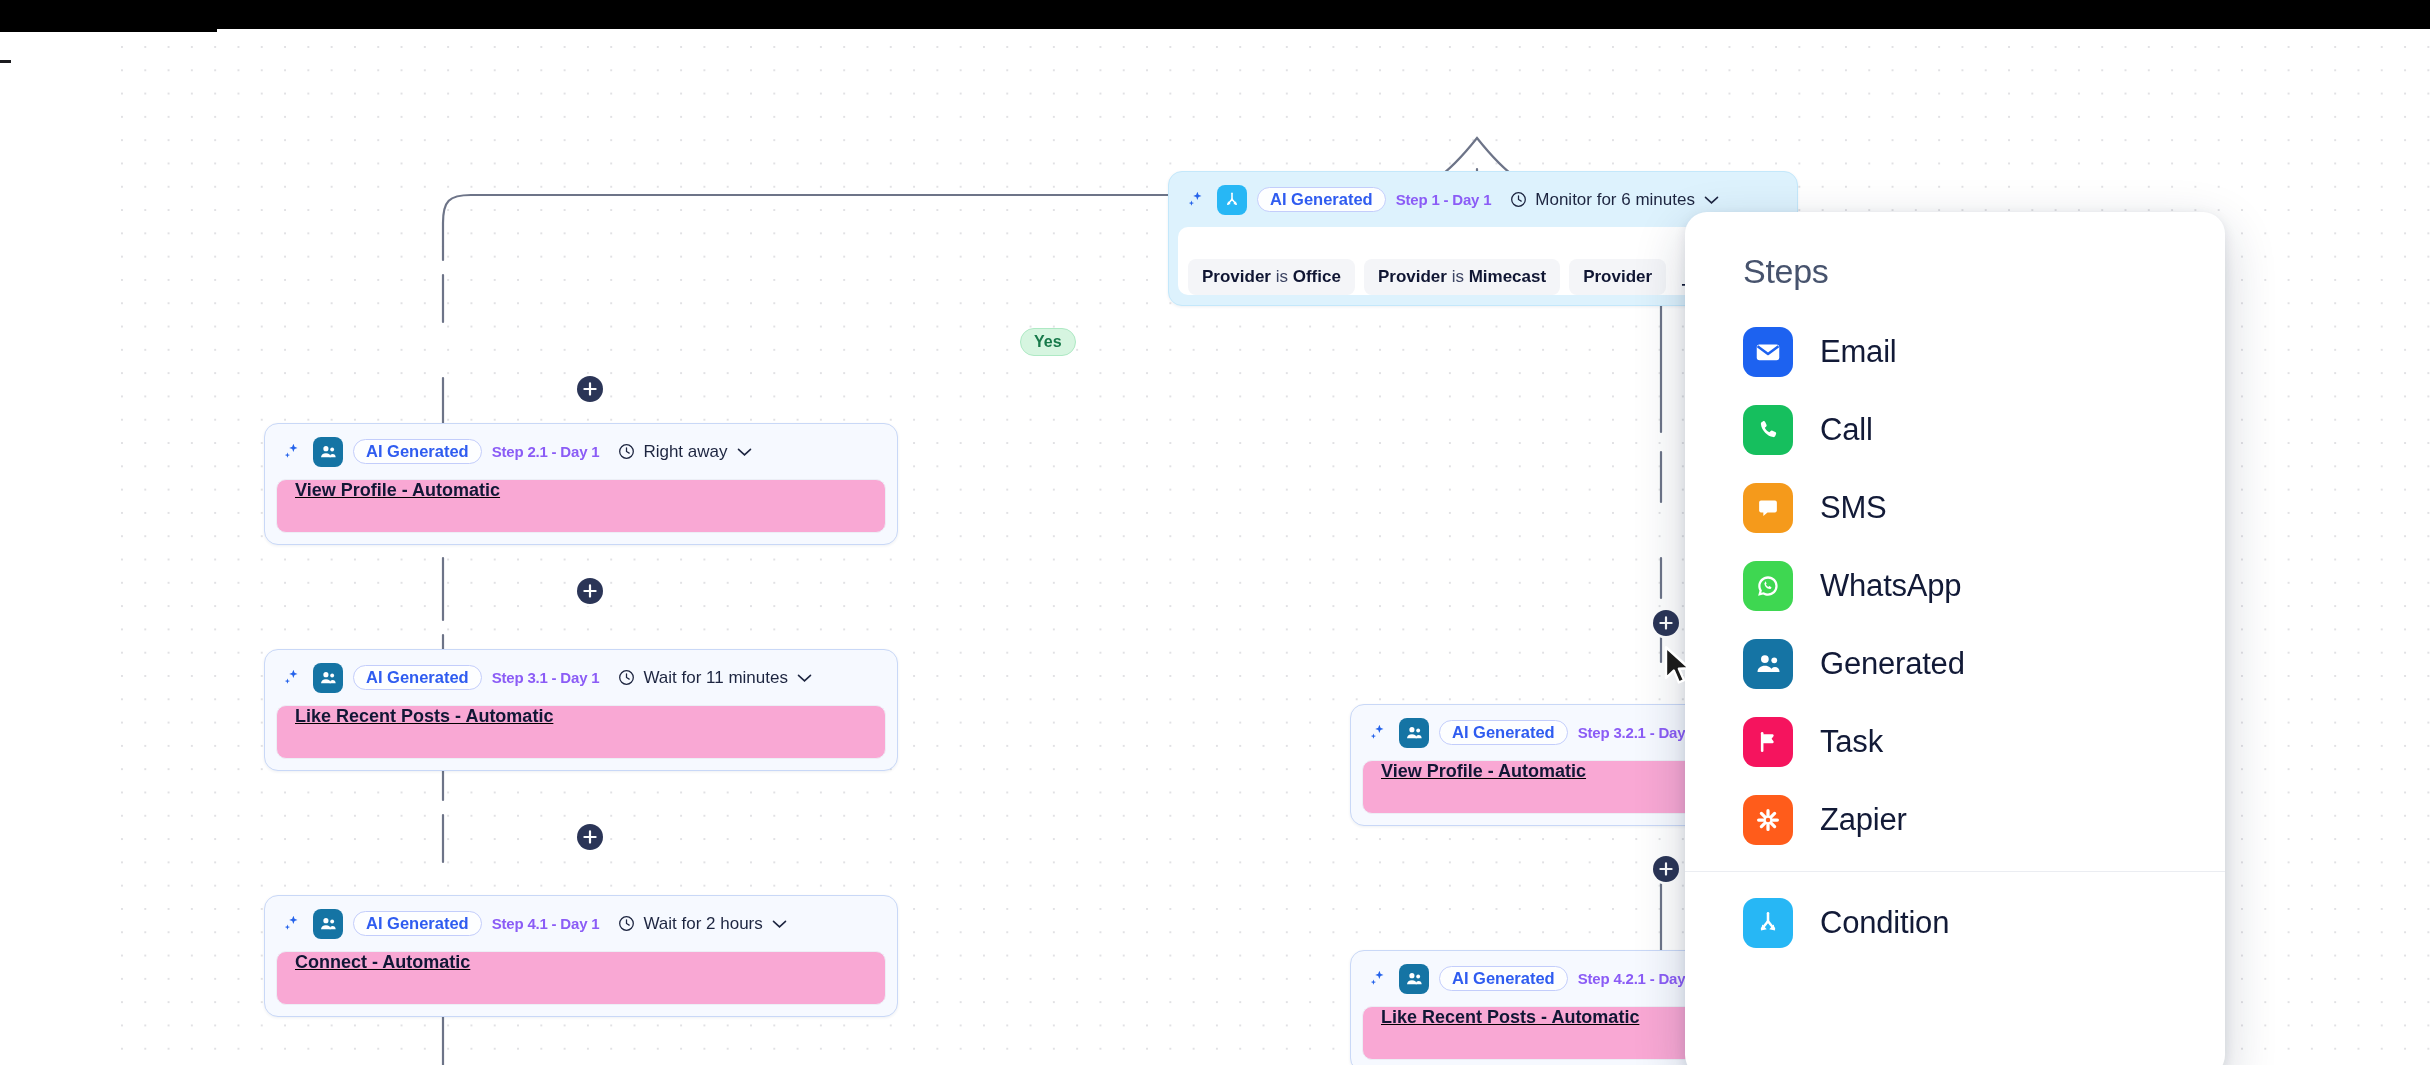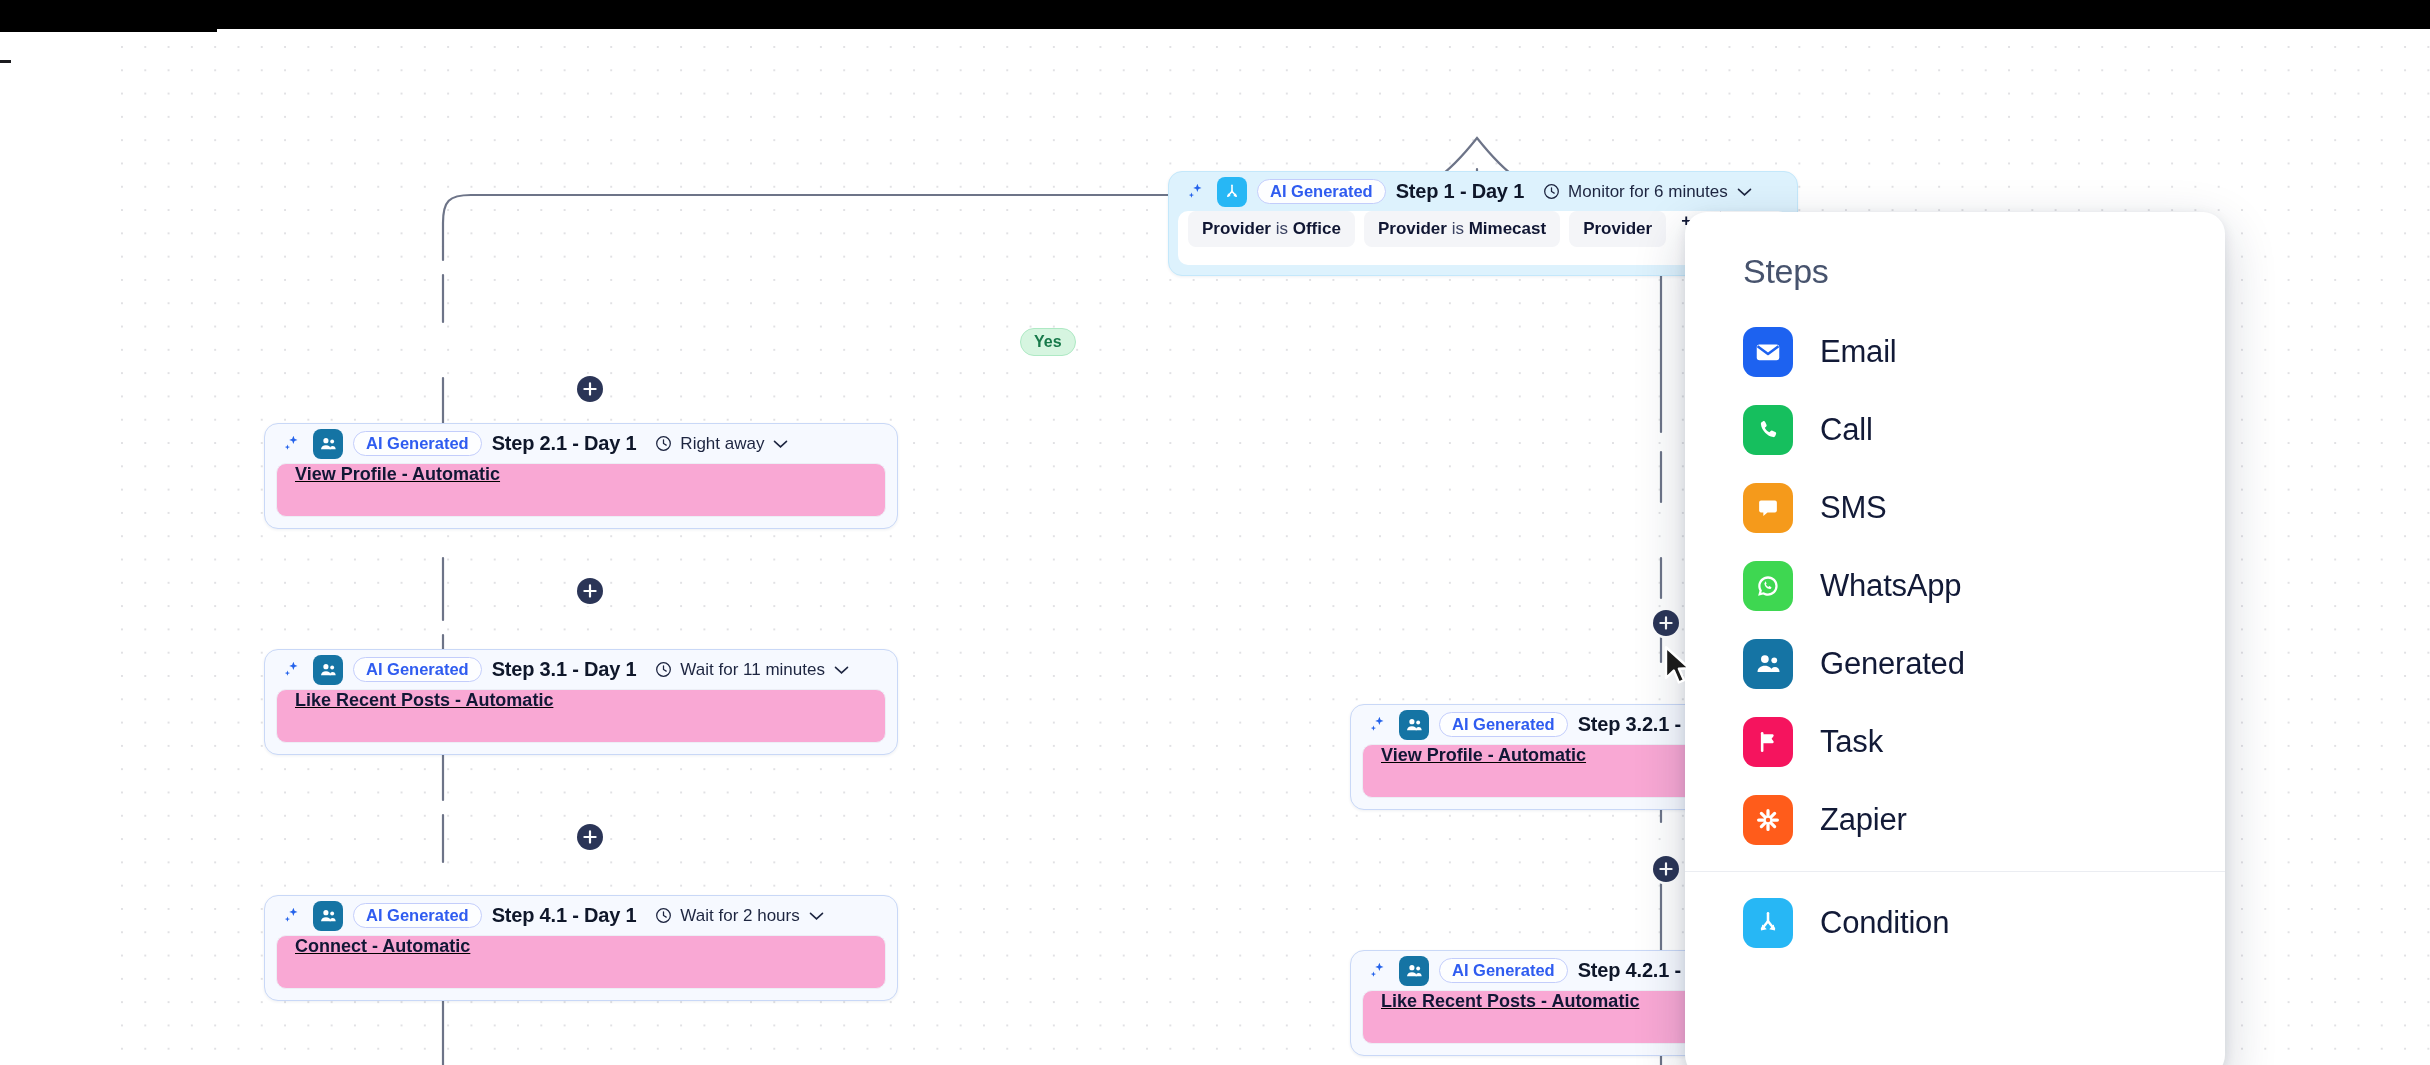--- a/index.html
+++ b/index.html
@@ -58,21 +58,21 @@
     border: 1.5px solid #c9d8f7;
     box-shadow: 0 1px 3px rgba(20,40,90,.07);
     overflow: hidden;
   }
   .node.condition {
     background: #ddf2fd;
     border: 1.5px solid #c4e8fb;
   }
   .node-head {
     display: flex; align-items: center;
-    height: 39px;
+    height: 55px;
     padding: 0 16px;
     gap: 10px;
     white-space: nowrap;
   }
   .sparkle { width: 22px; height: 22px; flex: 0 0 auto; }
   .type-icon {
     width: 30px; height: 30px; border-radius: 8px;
     flex: 0 0 auto;
     display: flex; align-items: center; justify-content: center;
   }
@@ -82,23 +82,23 @@
     border: 1.2px solid #c3cdfb;
     border-radius: 999px;
     color: #2f5cf0;
     font-size: 16.5px;
     font-weight: 600;
     padding: 3px 12px 4px;
     line-height: 1;
     background: #fdfeff;
   }
   .step-title {
-    font-size: 20px;
+    font-size: 15px;
     font-weight: 700;
-    color: #0f172a;
+    color: #8b5cf6;
     letter-spacing: -0.2px;
   }
   .timing {
     display: flex; align-items: center; gap: 7px;
     font-size: 17px; color: #1d2540; font-weight: 500;
     margin-left: 8px;
   }
   .clock { width: 19px; height: 19px; flex: 0 0 auto; }
   .chev { width: 15px; height: 10px; flex: 0 0 auto; margin-left: 2px; }
 
@@ -115,22 +115,22 @@
   .node-body-text {
     font-size: 18px; color: #111735; font-weight: 600;
     white-space: nowrap;
   }
 
   
   .cond-body {
     margin: 0 9px 10px;
     background: #ffffff;
     border-radius: 10px;
-    height: 54px;
-    display: flex; align-items: flex-start;
+    height: 68px;
+    display: flex; align-items: flex-end;
     padding: 0 10px;
     gap: 9px;
     overflow: hidden;
   }
   .cond-chip {
     background: #f4f5f8;
     border-radius: 8px;
     padding: 8px 14px;
     font-size: 17px;
     color: #3c4463;

